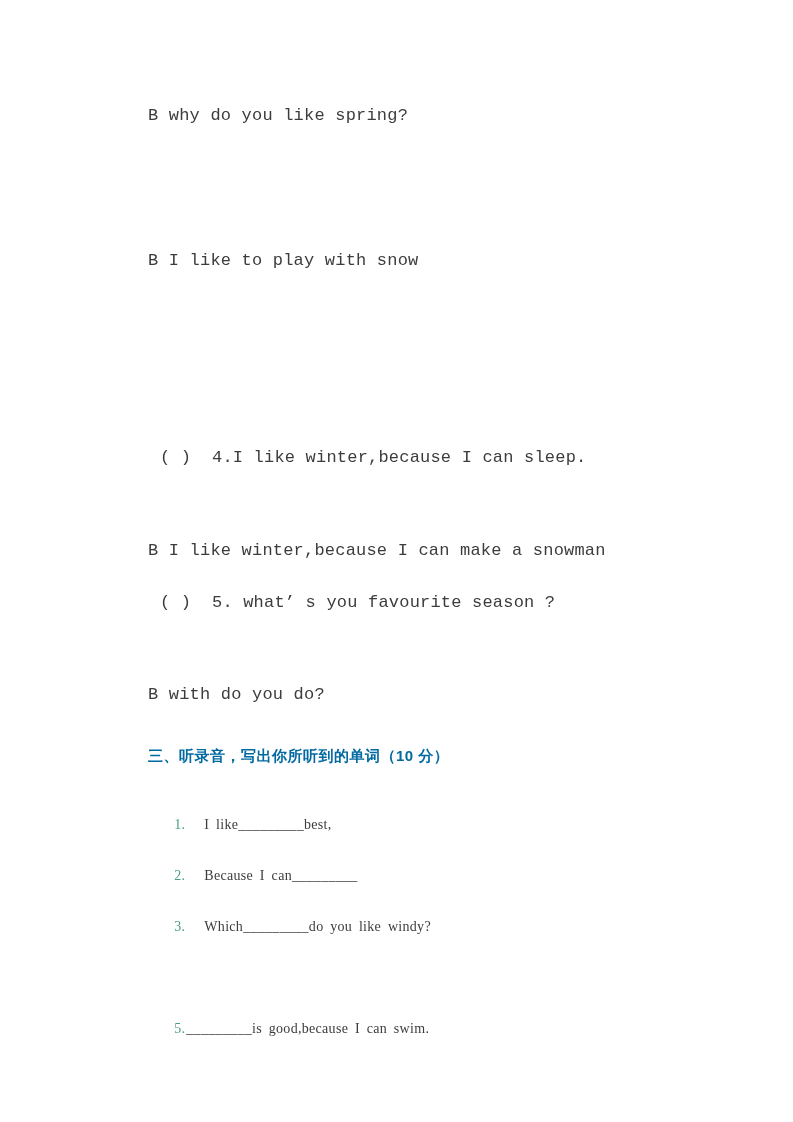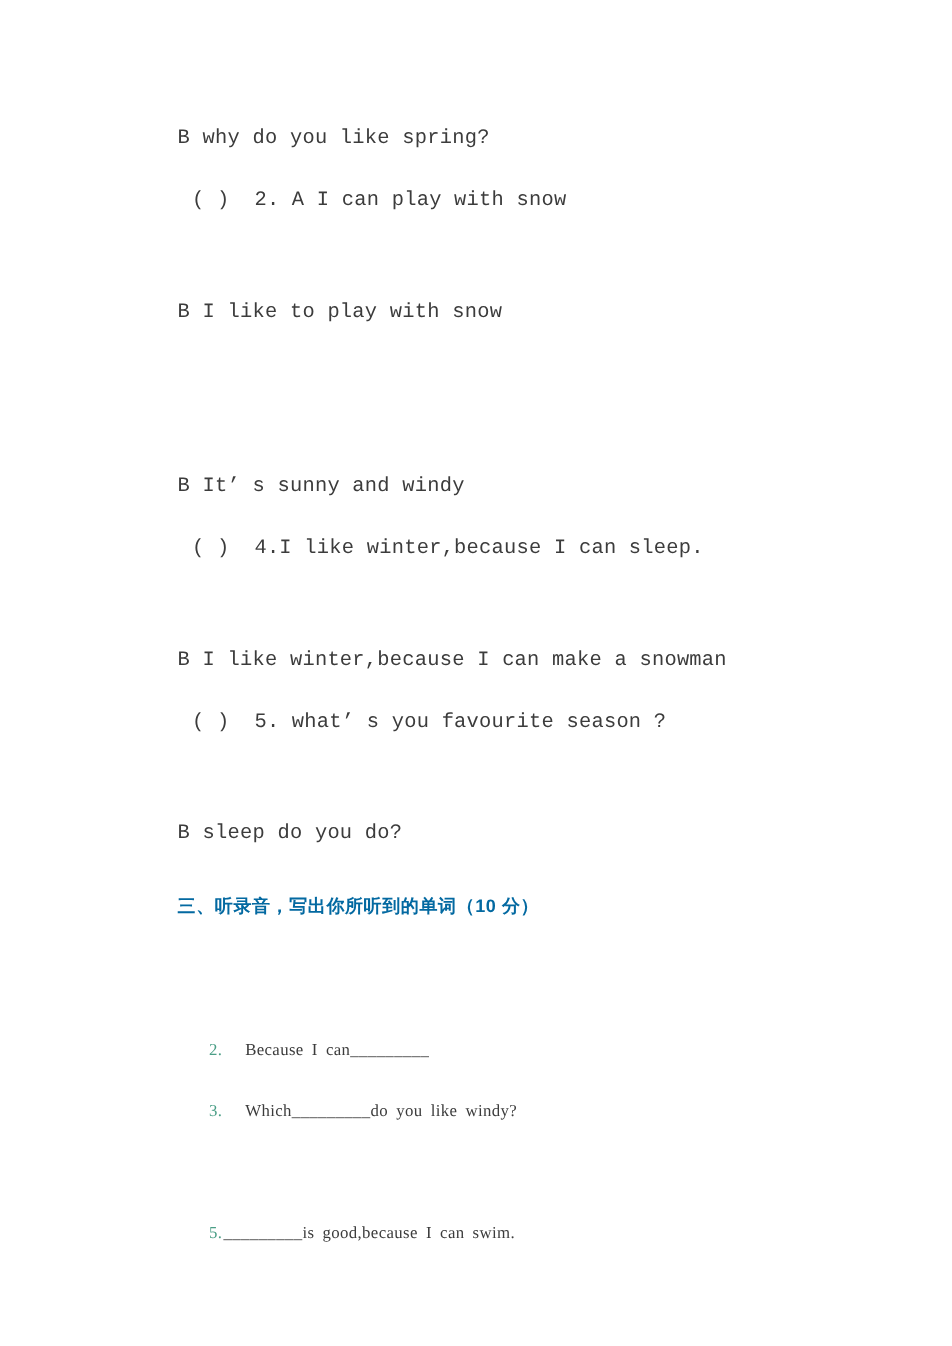--- a/index.html
+++ b/index.html
@@ -77,30 +77,31 @@
   .i4 .num, .i5 .num {
     margin-right: 1px;
   }
 </style>
 </head>
 <body>
 
 <div class="page">
 
   <p class="dline l1">B why do you like spring?</p>
-  <p class="dline l2">( )  2. A I can play with snow</p>
   <p class="dline l3">B I like to play with snow</p>
-  <p class="dline l5">B It’ s sunny and windy</p>
   <p class="dline l6">( )  4.I like winter,because I can sleep.</p>
   <p class="dline l7">B I like winter,because I can make a snowman</p>
   <p class="dline l8">( )  5. what’ s you favourite season ?</p>
-  <p class="dline l9">B sleep do you do?</p>
+  <p class="dline l9">B with do you do?</p>
 
   <h3 class="heading">三、听录音，写出你所听到的单词（10 分）</h3>
 
+  <p class="item i1">
+    <span class="num">1.</span><span class="itext">I like_________best,</span>
+  </p>
   <p class="item i2">
     <span class="num">2.</span><span class="itext">Because I can_________</span>
   </p>
   <p class="item i3">
     <span class="num">3.</span><span class="itext">Which_________do you like windy?</span>
   </p>
   <p class="item i5">
     <span class="num">5.</span><span class="itext">_________is good,because I can swim.</span>
   </p>
 

